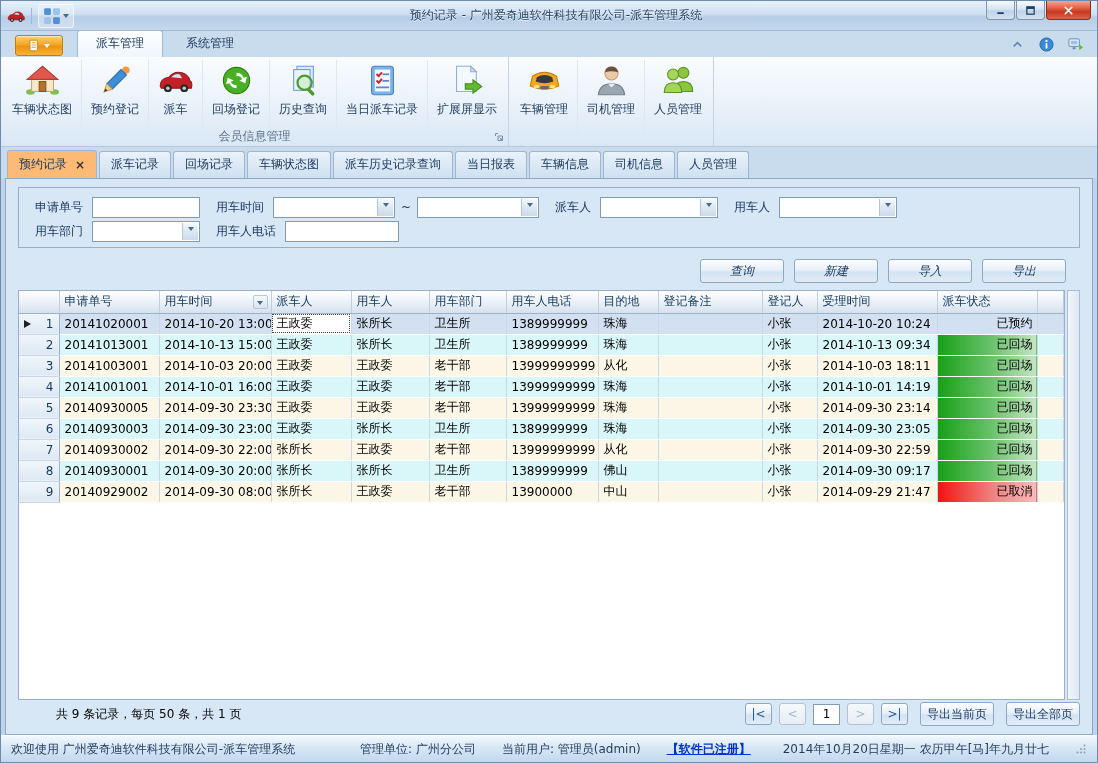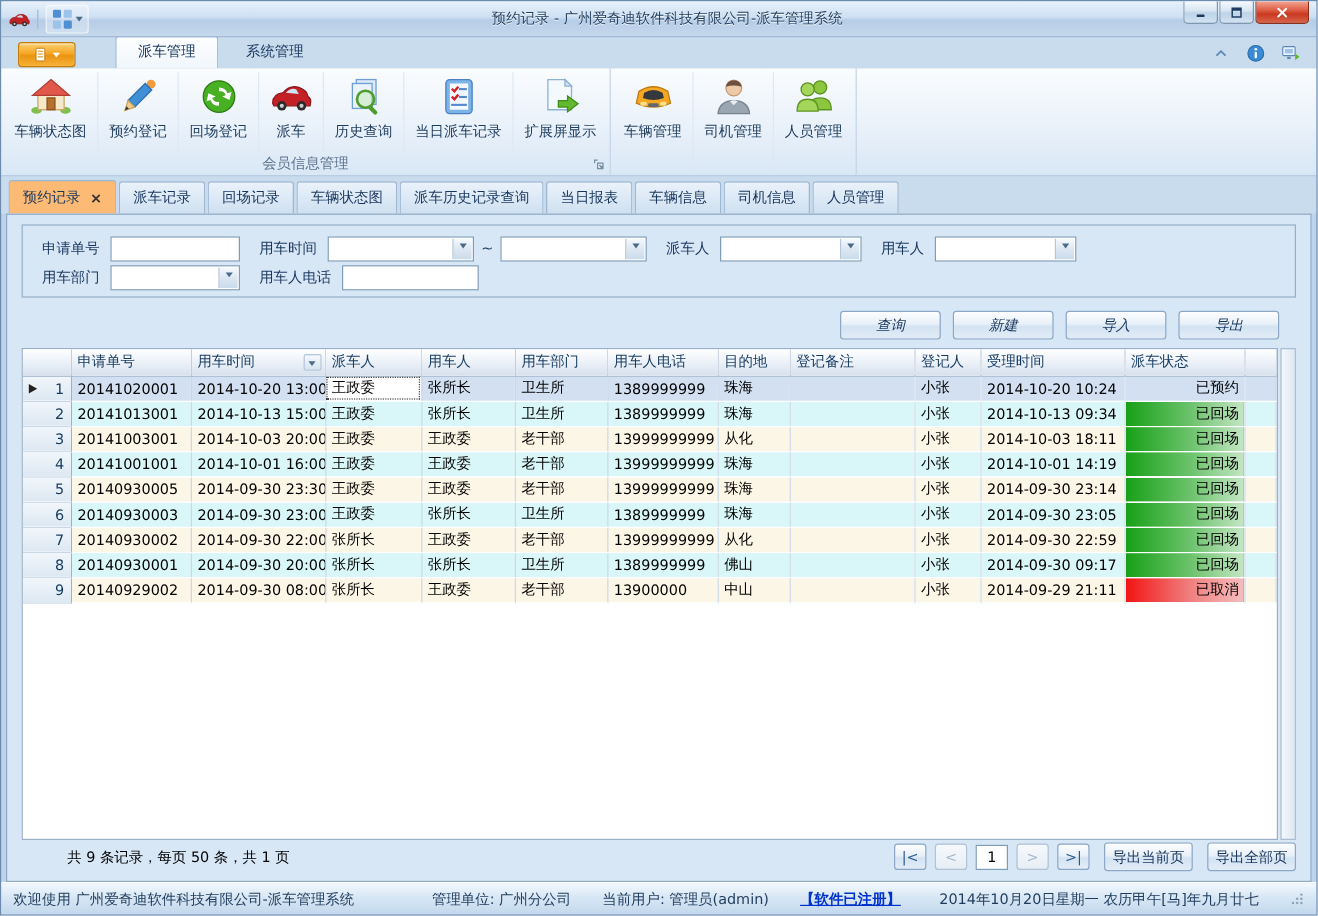--- a/index.html
+++ b/index.html
@@ -44,21 +44,21 @@
   .appbtn {
     width:48px; height:21px; margin:0 14px 1px 6px; display:flex; align-items:center; justify-content:center; gap:3px;
     background:linear-gradient(#fcd173, #f5a623 45%, #ea9410 55%, #f7b23a);
     border:1px solid #c57d0a; border-radius:3px; box-shadow:0 1px 1px rgba(255,255,255,.6) inset;
   }
   .appbtn svg { width:13px; height:13px; }
   .rtab {
     padding:4px 18px 5px; color:#17365d; border:1px solid transparent; border-bottom:none;
     border-radius:3px 3px 0 0; margin-right:4px;
   }
-  .rtab.active { background:linear-gradient(#fdfeff,#f0f6fc); border-color:#9db7d2;margin-left:19px; }
+  .rtab.active { background:linear-gradient(#fdfeff,#f0f6fc); border-color:#9db7d2; }
   .rtab-utils { margin-left:auto; display:flex; align-items:center; gap:14px; padding:0 6px 5px 0; }
   .rtab-utils span { display:inline-flex; }
   .rtab-utils svg { width:15px; height:15px; }
   
   .ribbon {
     height:90px; flex:0 0 90px; display:flex; align-items:stretch;
     background:linear-gradient(#fafcfe, #e9f1fa 55%, #d9e7f5);
     border-bottom:1px solid #b5c9e0;
   }
   .rgroup { display:flex; flex-direction:column; border-right:1px solid #c3d4e6; }
@@ -281,39 +281,39 @@
                 <path d="M8 19 21 6l5 5-13 13Z" fill="#3f8fd6" stroke="#2c6eae"></path>
                 <path d="M8 19l5 5-7.5 2.5Z" fill="#f2cf8e" stroke="#caa45c"></path>
                 <path d="M6.8 23.4l1.8 1.8-3.1 1.3Z" fill="#333"></path>
               </svg>
             </span>
             <span class="rbtn-label">预约登记</span>
           </div>
           <div class="rbtn">
             <span class="rbtn-icon" style="display: inline-flex;">
               <svg viewBox="0 0 32 32">
-                <circle cx="16" cy="16" r="12" fill="#47b023" stroke="#2e7d14"></circle>
-                <path d="M16 9a7 7 0 0 1 6.5 4.5l3-1-1.5 6-5.5-2.5 2.6-1a4.5 4.5 0 0 0-5.1-3Z" fill="#fff"></path>
-                <path d="M16 23a7 7 0 0 1-6.5-4.5l-3 1 1.5-6 5.5 2.5-2.6 1a4.5 4.5 0 0 0 5.1 3Z" fill="#fff"></path>
-              </svg>
-            </span>
-            <span class="rbtn-label">回场登记</span>
-          </div>
-          <div class="rbtn">
-            <span class="rbtn-icon" style="display: inline-flex;">
-              <svg viewBox="0 0 32 32">
                 <path d="M2 21q0-7 8-8q5-6 12-4q6 2 7 7q2 1 2 4l-.5 3H3Z" fill="#c42127" stroke="#8f181d"></path>
                 <path d="M12 13q4-4 8-2.5l2 3.5Z" fill="#cfe4f2"></path>
                 <circle cx="9" cy="23" r="3.6" fill="#2b2b2b"></circle>
                 <circle cx="9" cy="23" r="1.6" fill="#ccc"></circle>
                 <circle cx="24" cy="23" r="3.6" fill="#2b2b2b"></circle>
                 <circle cx="24" cy="23" r="1.6" fill="#ccc"></circle>
               </svg>
             </span>
             <span class="rbtn-label">派车</span>
+          </div>
+          <div class="rbtn">
+            <span class="rbtn-icon" style="display: inline-flex;">
+              <svg viewBox="0 0 32 32">
+                <circle cx="16" cy="16" r="12" fill="#47b023" stroke="#2e7d14"></circle>
+                <path d="M16 9a7 7 0 0 1 6.5 4.5l3-1-1.5 6-5.5-2.5 2.6-1a4.5 4.5 0 0 0-5.1-3Z" fill="#fff"></path>
+                <path d="M16 23a7 7 0 0 1-6.5-4.5l-3 1 1.5-6 5.5 2.5-2.6 1a4.5 4.5 0 0 0 5.1 3Z" fill="#fff"></path>
+              </svg>
+            </span>
+            <span class="rbtn-label">回场登记</span>
           </div>
           <div class="rbtn">
             <span class="rbtn-icon" style="display: inline-flex;">
               <svg viewBox="0 0 32 32">
                 <rect x="10" y="3" width="15" height="19" fill="#dbeaf9" stroke="#6f9fd8"></rect>
                 <rect x="7" y="6" width="15" height="19" fill="#eaf3fc" stroke="#6f9fd8"></rect>
                 <circle cx="17" cy="18" r="6.5" fill="rgba(190,230,170,.45)" stroke="#4e9c2e" stroke-width="2"></circle>
                 <rect x="21" y="22.5" width="8" height="3.2" rx="1.6" transform="rotate(45 21 22.5)" fill="#4e9c2e"></rect>
               </svg>
             </span>
@@ -638,21 +638,21 @@
                 <td class="ind">9</td>
                 <td>20140929002</td>
                 <td>2014-09-30 08:00</td>
                 <td>张所长</td>
                 <td>王政委</td>
                 <td>老干部</td>
                 <td>13900000</td>
                 <td>中山</td>
                 <td></td>
                 <td>小张</td>
-                <td>2014-09-29 21:11</td>
+                <td>2014-09-29 21:47</td>
                 <td class="status" style="background: linear-gradient(90deg, rgb(242, 18, 18), rgb(240, 128, 128) 55%, rgb(246, 188, 188));">已取消</td>
                 <td></td>
               </tr>
             </tbody>
           </table>
       </div>
       <div class="vscroll"></div>
     </div>
 
     <div class="pfooter">

